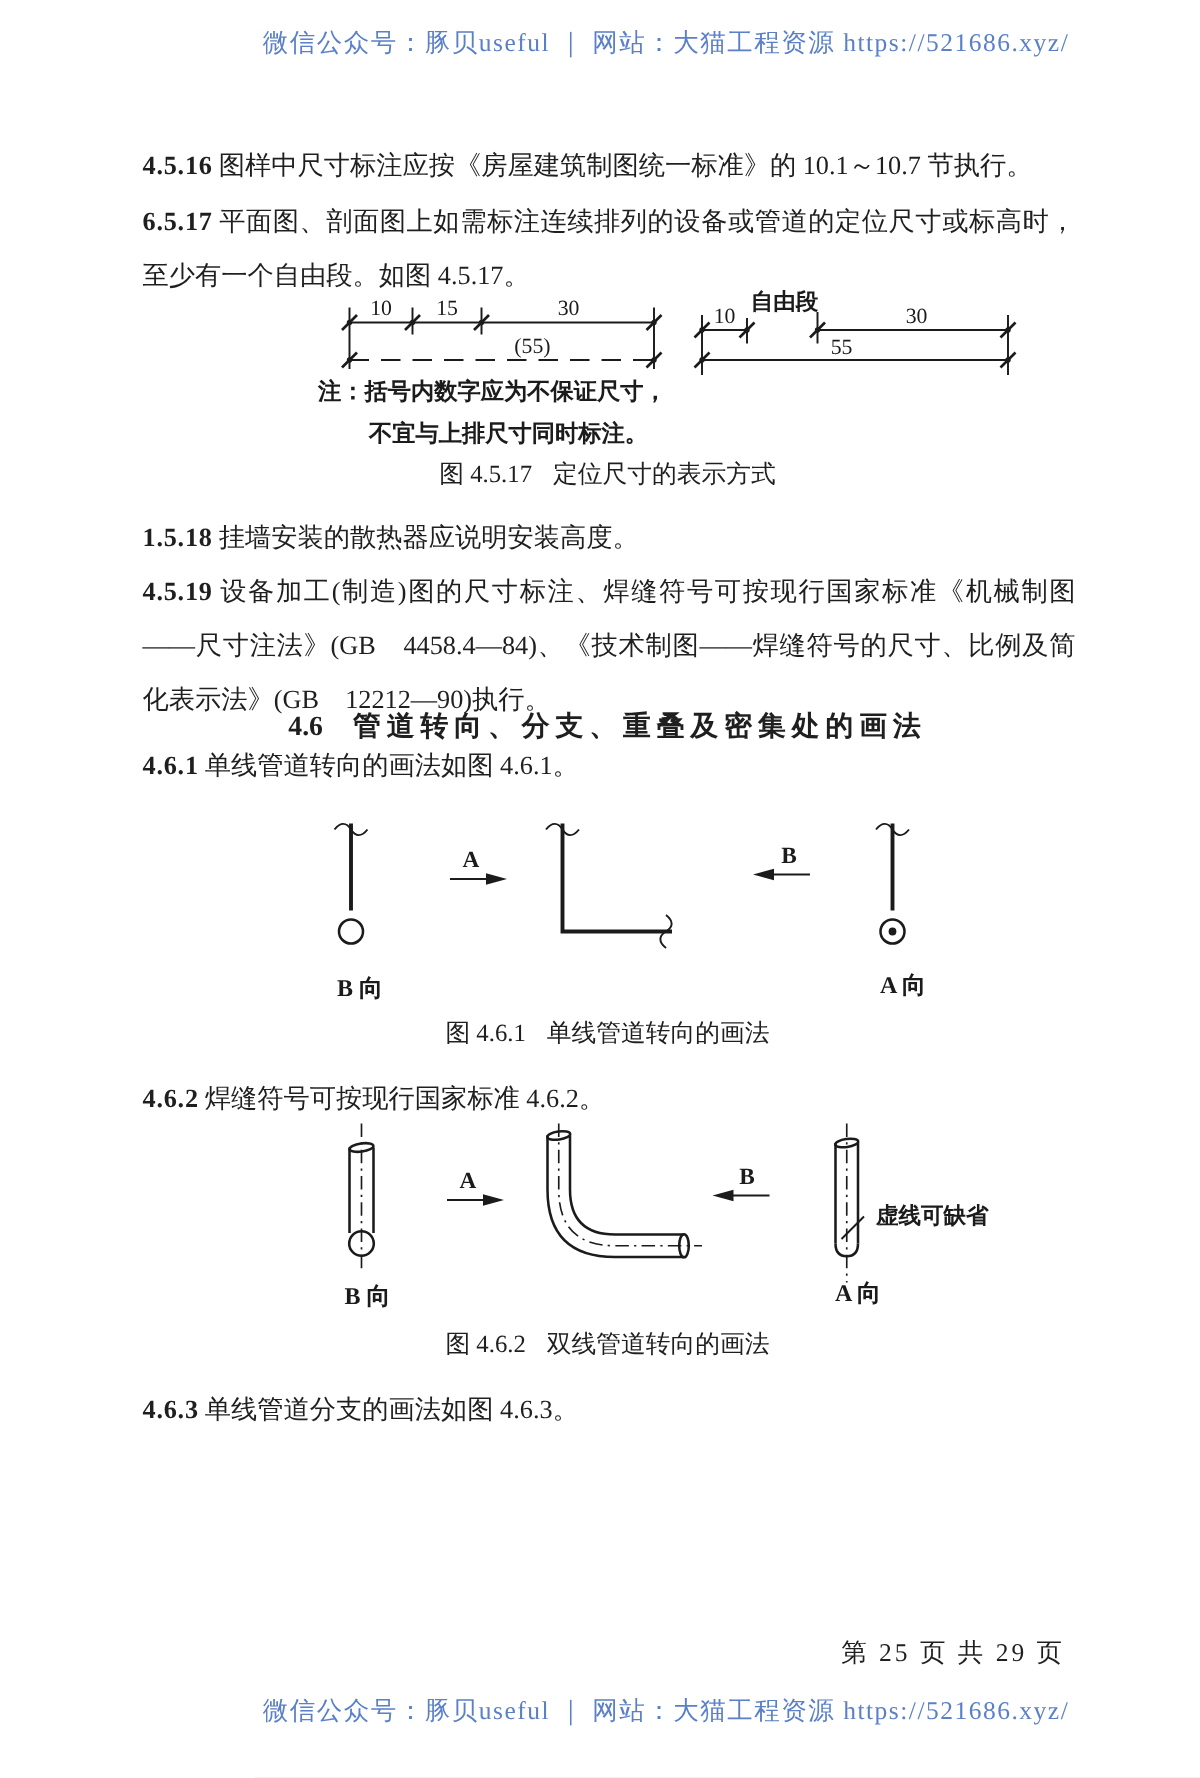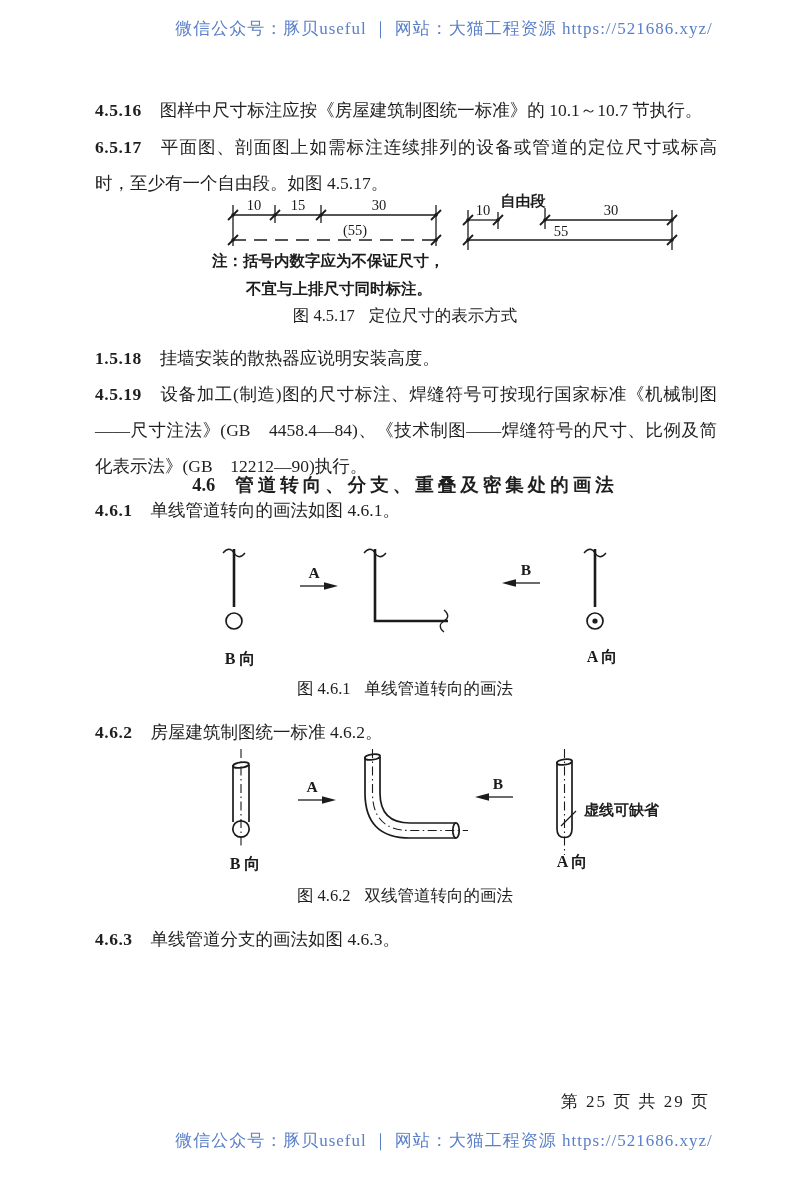--- a/index.html
+++ b/index.html
@@ -10,21 +10,21 @@
     color:#1f1f1f;
   }
   .wm{
     position:absolute;left:0;width:800px;text-align:center;
     color:#5b80c8;font-size:17px;letter-spacing:1px;padding-left:44px;
   }
   .para{
     position:absolute;left:95px;width:622px;margin:0;
     font-size:17.5px;line-height:36px;text-align:justify;
   }
-  .para b{margin-right:18px;letter-spacing:0.5px;}
+  .para b{margin-right:4px;letter-spacing:0.5px;}
   .center-line{
     position:absolute;left:95px;width:620px;margin:0;text-align:center;
   }
   .fig-caption{font-size:16.5px;font-weight:normal;line-height:26px;}
   .fig-caption .cap-no{margin-right:14px;}
   .heading{font-size:18.5px;font-weight:bold;line-height:30px;}
   .heading .h-no{margin-right:20px;}
   .heading .h-title{letter-spacing:4px;}
   .page-num{
     position:absolute;left:95px;width:615px;margin:0;text-align:right;
@@ -181,21 +181,21 @@
       <circle class="dot" cx="415" cy="81" r="2.6"></circle>
       <text class="view-lbl" x="422" y="122" text-anchor="middle">A 向</text>
     </g>
   </svg>
 
   <p class="center-line fig-caption" style="top:676px;">
     <span class="cap-no">图 4.6.1</span><span>单线管道转向的画法</span>
   </p>
 
   <p class="para" style="top:714px;">
-    <b>4.6.2</b><span>房屋建筑制图统一标准 4.6.2。</span>
+    <b>4.6.2</b><span>焊缝符号可按现行国家标准 4.6.2。</span>
   </p>
 
   <svg style="top:745px;left:180px;" width="500" height="135" viewBox="0 0 500 135">
 
     <g>
       <line class="cl" x1="61" y1="4" x2="61" y2="101"></line>
       <line class="tube" x1="53" y1="20" x2="53" y2="77"></line>
       <line class="tube" x1="69" y1="20" x2="69" y2="77"></line>
       <ellipse class="tube" cx="61" cy="20" rx="8" ry="2.7" transform="rotate(-8 61 20)"></ellipse>
       <circle class="tube" cx="61" cy="84" r="8.2"></circle>

